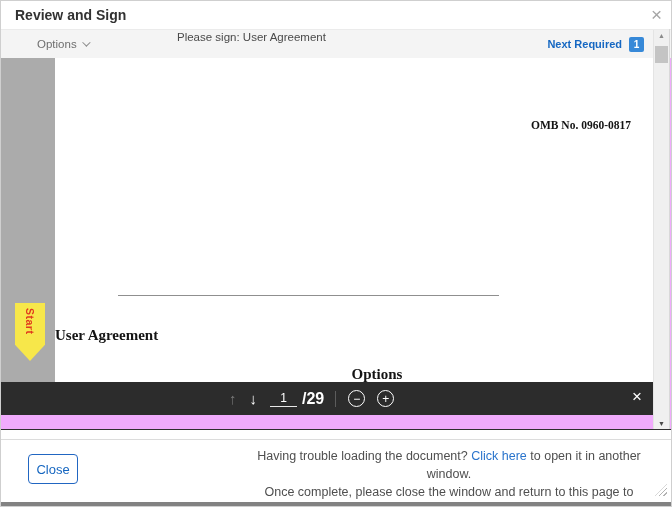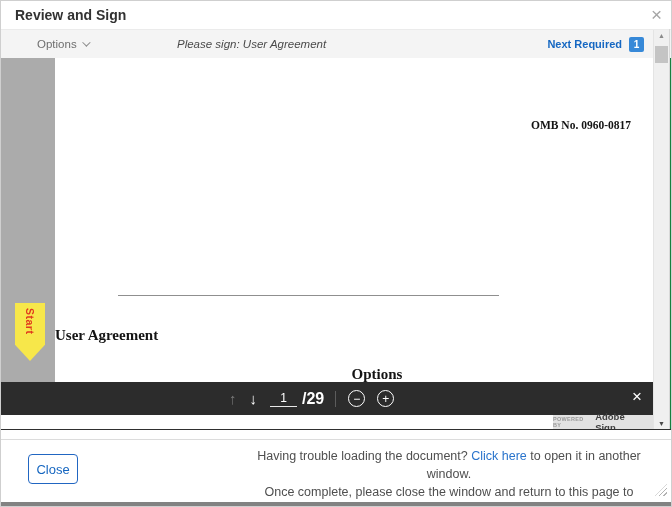--- a/index.html
+++ b/index.html
@@ -1,33 +1,33 @@
 <!DOCTYPE html>
 <html><head>
 <meta charset="utf-8">
 <style>
   * { margin:0; padding:0; box-sizing:border-box; }
   html,body { background:#ffffff; }
   body { font-family:"Liberation Sans", sans-serif; }
 
-  .window { position:relative; width:672px; height:507px; background:#15803d;
+  .window { position:relative; width:672px; height:507px; background:#f0abfc;
             border:1px solid #cfcfcf; overflow:hidden; }
 
   
   .hdr { position:absolute; top:0; left:0; right:0; height:28px; background:#fff; }
   .hdr-title { position:absolute; left:14px; top:6px; font-size:14px; font-weight:bold; color:#323232; }
   .hdr-close { position:absolute; right:9px; top:2px; font-size:19px; color:#a6a6a6; cursor:pointer; line-height:24px; }
 
   
   .opt-bar { position:absolute; top:28px; left:0; right:0; height:29px; background:#f4f4f4; border-top:1px solid #ebebeb; }
   .opt-group { position:absolute; left:14px; top:0; height:100%; display:flex; align-items:center; gap:5px; cursor:pointer; }
   .opt-label { font-size:11.5px; color:#6e6e6e;margin-left:22px; }
   .chev { width:6px; height:6px; border-right:1.5px solid #8a8a8a; border-bottom:1.5px solid #8a8a8a;
           transform:rotate(45deg) translateY(-2px); display:inline-block; }
-  .prompt { position:absolute; left:176px; top:8px; font-size:11.5px; color:#4a4a4a;font-style:italic; }
+  .prompt { position:absolute; left:176px; top:1px; font-size:11.5px; color:#4a4a4a; }
   .next-req { position:absolute; right:49px; top:8px; font-size:11px; font-weight:bold; color:#1567c2; cursor:pointer; }
   .next-badge { position:absolute; right:27px; top:7px; width:15px; height:15px; background:#3789d8; border-radius:2px;
                 color:#fff; font-size:10px; font-weight:bold; text-align:center; line-height:15px; cursor:pointer; }
 
   
   .viewer { position:absolute; top:57px; left:0; width:652px; height:324px; background:#ababab; overflow:hidden; }
   .page { position:absolute; left:54px; top:0; width:644px; height:324px; background:#fff; }
   .doc-serif { font-family:"Liberation Serif", serif; font-weight:bold; color:#141414; }
   .omb { position:absolute; right:68px; top:61px; font-size:11.5px; }
   .rule { position:absolute; left:63px; top:237px; width:381px; border-top:1px solid #8f8f8f; }
@@ -122,26 +122,20 @@
       <span class="tb-btn tb-down">↓</span>
       <input class="page-input" value="1" style="">
       <span class="page-total">/29</span>
       <span class="tb-divider"></span>
       <span class="tb-circle">−</span>
       <span class="tb-circle">+</span>
     </div>
     <span class="tb-close">×</span>
   </div>
 
-  <div class="powered-strip">
-    <div class="powered-badge">
-      <span class="powered-by">POWERED BY</span>
-      <span class="brand-name">Adobe Sign</span>
-    </div>
-  </div>
   <div class="iframe-line"></div>
 
   <div class="scrollbar">
     <span class="sb-up">▲</span>
     <span class="sb-thumb"></span>
     <span class="sb-down">▼</span>
   </div>
   <div class="right-gutter-line"></div>
 
   <div class="footer">

